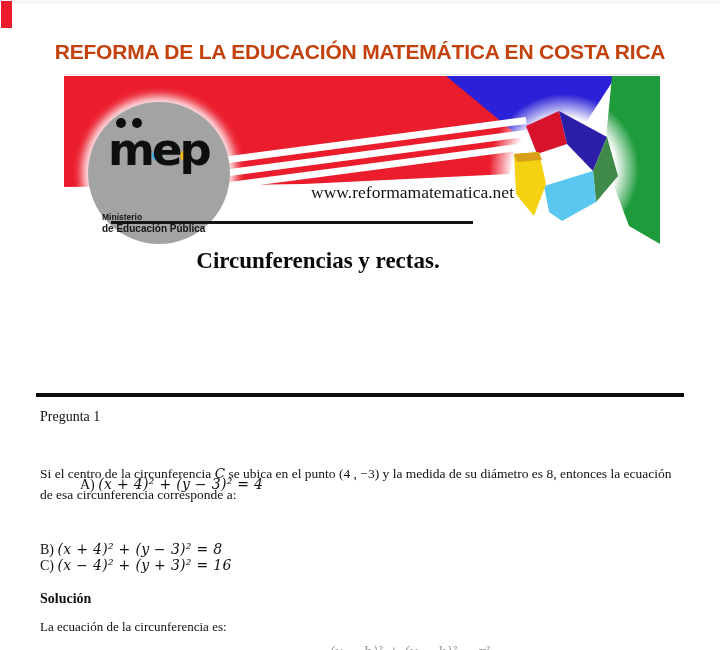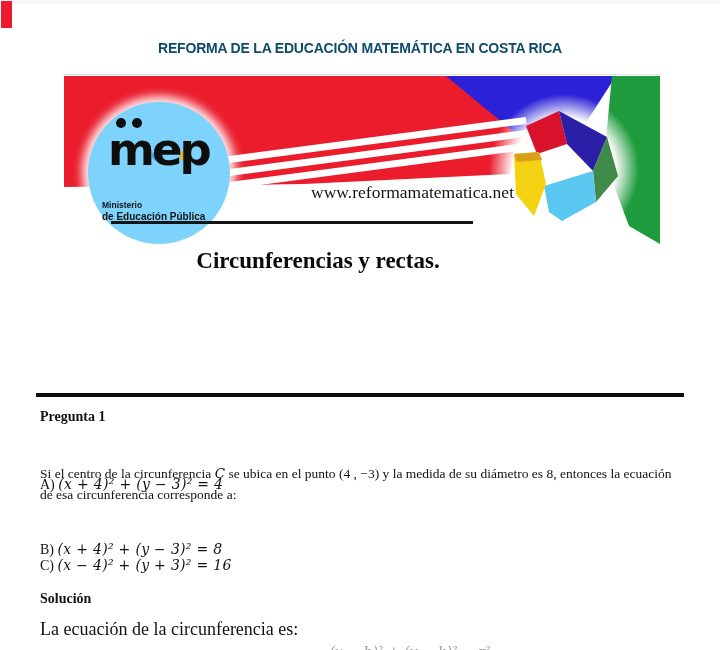--- a/index.html
+++ b/index.html
@@ -6,84 +6,84 @@
   html,body { background:#fff; }
   #page {
     position:relative; width:720px; height:650px; background:#ffffff;
     overflow:hidden; font-family:"Liberation Serif", serif; color:#111;
   }
   .top-strip { position:absolute; left:0; top:0; width:720px; height:4px; background:#f6f6f6; }
   .corner-frag { position:absolute; left:1px; top:1px; width:11px; height:27px; background:#ec1b2e; }
 
   .doc-header {
     position:absolute; left:0; top:40px; width:720px; text-align:center;
-    font-family:"Liberation Sans", sans-serif; font-weight:bold; font-size:14px;
-    color:#0c4a6e; letter-spacing:-0.2px;
+    font-family:"Liberation Sans", sans-serif; font-weight:bold; font-size:21px;
+    color:#c2410c; letter-spacing:-0.2px;
   }
 
   
   .banner { position:absolute; left:64px; top:74px; width:596px; height:175px; }
   .banner .hairline { position:absolute; left:0; top:0; width:596px; height:1px; background:#e3e3e3; }
   .shape { position:absolute; left:0; top:0; width:596px; height:175px; }
   .shape-blue  { background:#2b21d8; clip-path:polygon(378px 2px, 552px 2px, 490px 98px); z-index:1; }
   .shape-green { background:#1e9b3c; clip-path:polygon(548px 2px, 596px 2px, 596px 170px, 565px 152px, 540px 85px); z-index:1; }
   .shape-red   { background:#eb1c2c; clip-path:polygon(0 2px, 382px 2px, 462px 68px, 445px 100px, 240px 110px, 0 113px); z-index:2; }
   .stripe { position:absolute; left:135px; width:330px; height:6.5px; background:#fff; transform:rotate(-7.5deg); transform-origin:left center; z-index:3; }
   .stripe.s1 { top:86px; } .stripe.s2 { top:99px; } .stripe.s3 { top:112px; }
   .glow {
     position:absolute; left:425px; top:20px; width:150px; height:150px; z-index:4;
     background:radial-gradient(closest-side, #ffffff 68%, rgba(255,255,255,0) 100%);
   }
   .poly { position:absolute; left:440px; top:30px; z-index:5; }
   .mep-circle {
     position:absolute; left:24px; top:28px; width:142px; height:142px; z-index:6;
-    background:#7dd3fc; border-radius:50%; box-shadow:0 0 10px 6px rgba(255,255,255,0.9);
+    background:#a3a3a3; border-radius:50%; box-shadow:0 0 10px 6px rgba(255,255,255,0.9);
   }
   .mep-logo { position:absolute; left:20px; top:18px; width:105px; height:64px; }
   .mep-text {
     position:absolute; left:0; top:0; z-index:2;
     font-family:"DejaVu Sans", sans-serif; font-weight:bold; font-size:45px;
     letter-spacing:-3px; color:#0e0e0e; line-height:60px;
   }
   .mep-head { position:absolute; width:10px; height:10px; border-radius:50%; background:#0e0e0e; z-index:2; }
   .mep-head.h1 { left:8px; top:-2px; } .mep-head.h2 { left:24px; top:-2px; }
   .mep-fill { position:absolute; width:11px; height:11px; border-radius:50%; z-index:1; }
   .mep-fill.e { left:44px; top:30px; background:#3fa9e0; }
   .mep-fill.p { left:72px; top:30px; background:#f0b41c; }
   .ministry {
-    position:absolute; left:14px; top:98px; width:130px;
+    position:absolute; left:14px; top:110px; width:130px;
     font-family:"Liberation Sans", sans-serif; font-weight:bold; color:#141414;
   }
   .ministry .l1 { font-size:8.5px; line-height:11px; }
   .ministry .l2 { font-size:10px; line-height:12px; }
   .banner-url {
     position:absolute; left:150px; top:108px; width:300px; z-index:7; text-align:right;
     font-family:"Liberation Serif", serif; font-size:17.5px; color:#131313;
   }
   .banner-rule { position:absolute; left:47px; top:147px; width:362px; height:3px; background:#141414; z-index:7; }
 
   
   .doc-title {
     position:absolute; left:0; top:248px; width:636px; text-align:center;
     font-weight:bold; font-size:23px; color:#0a0a0a;
   }
   .intro {
     position:absolute; left:40px; top:316px; width:650px;
     font-style:italic; font-size:13.5px; line-height:20px; color:#141414;
   }
   .thick-rule { position:absolute; left:36px; top:393px; width:648px; height:3.5px; background:#0d0d0d; }
-  .q-label { position:absolute; left:40px; top:409px; font-weight:bold; font-size:14px; }
+  .q-label { position:absolute; left:40px; top:409px; font-weight:normal; font-size:14px; }
   .q-text { position:absolute; left:40px; top:432px; width:636px; font-size:13.5px; line-height:21px;margin-top:31px; }
   .q-text .mvar { font-style:italic; font-family:"DejaVu Serif", serif; }
   .option { position:absolute; left:40px; font-size:14px; }
   .option .olabel { font-family:"Liberation Serif", serif; }
   .option .oformula { font-family:"DejaVu Serif", serif; font-style:italic; letter-spacing:0.3px; font-size:14px; }
-  .opt-a { top:476px; } .opt-b { top:505px;margin-top:36px; } .opt-c { top:534px;margin-top:23px; } .opt-d { top:563px; }
+  .opt-a { top:476px;margin-left:40px; } .opt-b { top:505px;margin-top:36px; } .opt-c { top:534px;margin-top:23px; } .opt-d { top:563px; }
   .sol-label { position:absolute; left:40px; top:591px; font-weight:bold; font-size:14px; }
-  .sol-text { position:absolute; left:40px; top:619px; font-size:18px; }
+  .sol-text { position:absolute; left:40px; top:619px; font-size:13px; }
   .partial-eq {
     position:absolute; left:280px; top:644px; width:260px; text-align:center;
     font-family:"DejaVu Serif", serif; font-style:italic; font-size:14px; color:#9a9a9a;
   }
 </style>
 </head>
 <body>
 
 <div id="page">
 

